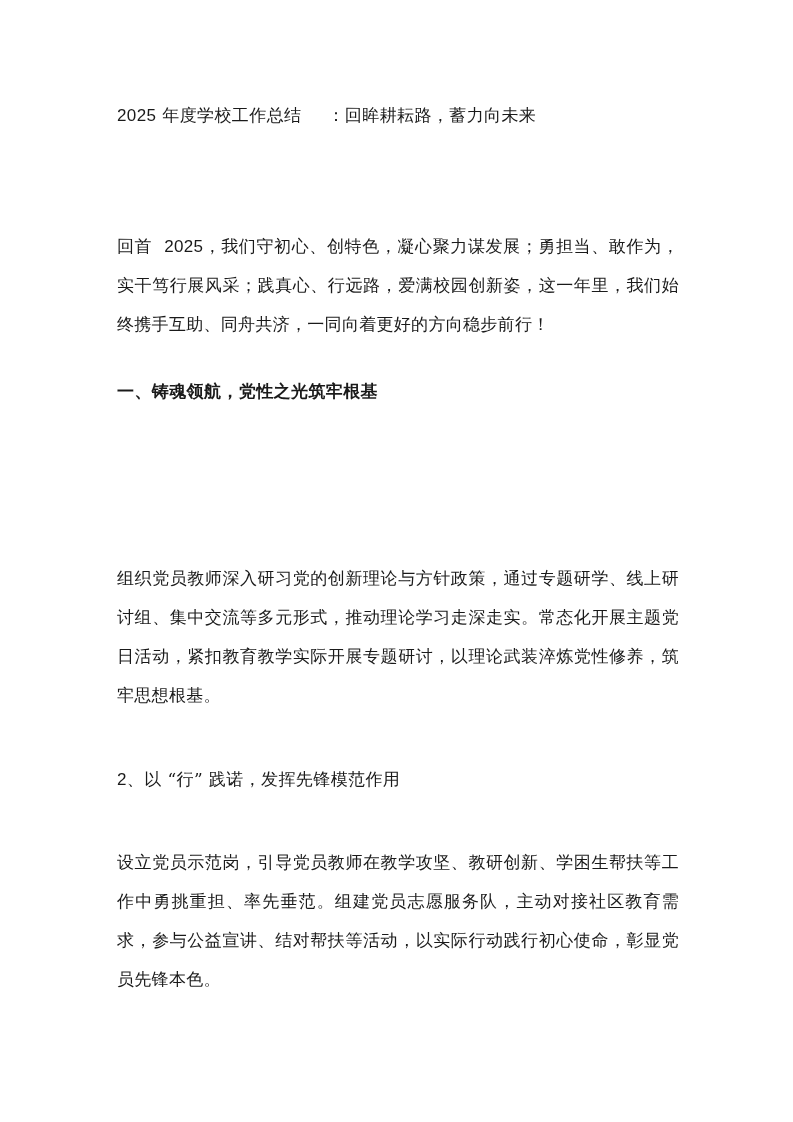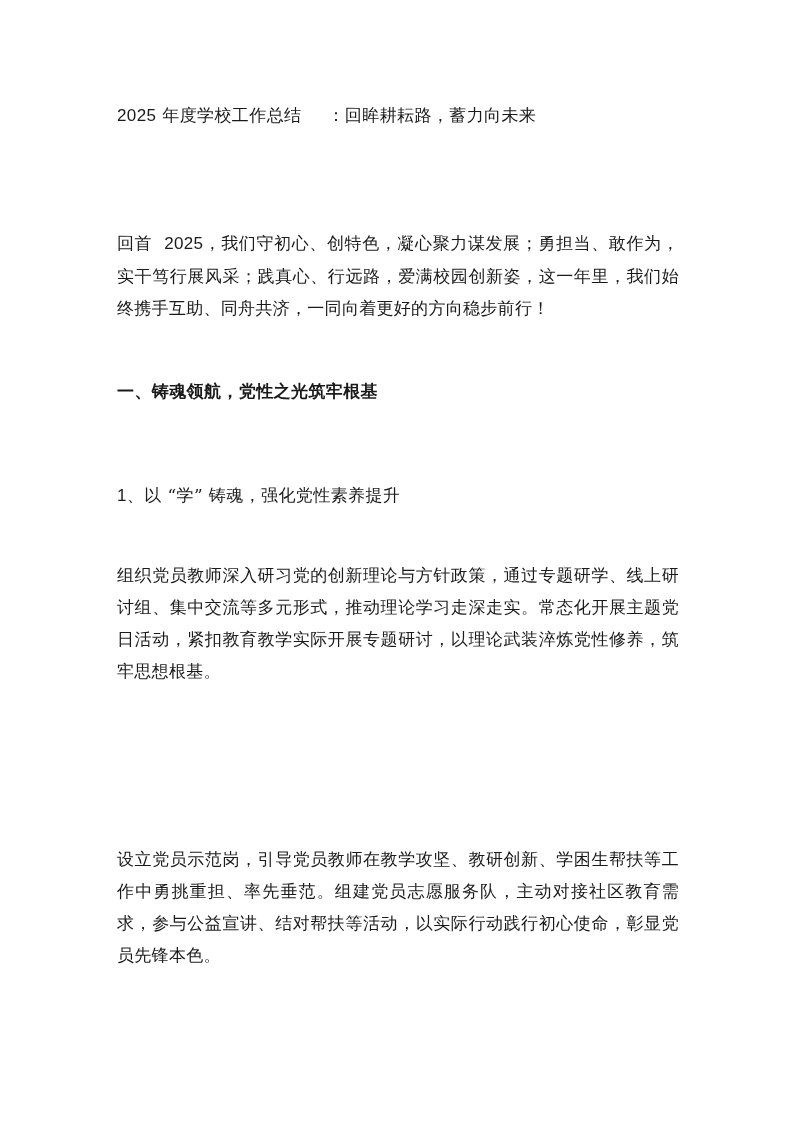--- a/index.html
+++ b/index.html
@@ -31,21 +31,21 @@
     .latin {
       font-family: "Liberation Sans", "DejaVu Sans", sans-serif;
     }
     .title { top: 104px; font-size: 17px; }
     .title .sep { display: inline-block; width: 26px; }
     .para {
       position: absolute;
       left: 117px;
       width: 562px;
       font-size: 17px;
-      line-height: 32px;
+      line-height: 39px;
       text-align: justify;
       letter-spacing: 0.3px;
     }
     .intro { top: 227px; }
     .h1 { top: 380px; font-weight: bold; }
     .h2a { top: 484px; }
     .p1 { top: 559px; }
     .h2b { top: 768px; }
     .p2 { top: 843px; }
   </style>
@@ -58,22 +58,22 @@
     <span class="latin">2025</span>
     <span>年度学校工作总结</span><span class="sep"></span><span>：</span><span>回眸耕耘路，蓄力向未来</span>
   </div>
 
   <div class="para intro">
     <span>回首</span>&nbsp;&nbsp;<span class="latin">2025</span><span>，我们守初心、创特色，凝心聚力谋发展；勇担当、敢作为，实干笃行展风采；践真心、行远路，爱满校园创新姿，这一年里，我们始终携手互助、同舟共济，一同向着更好的方向稳步前行！</span>
   </div>
 
   <div class="line h1">一、铸魂领航，党性之光筑牢根基</div>
 
-  <div class="line h2a">
-    <span class="latin">1</span><span>、以 “学” 铸魂，强化党性素养提升</span>
-  </div>
 
   <div class="para p1">组织党员教师深入研习党的创新理论与方针政策，通过专题研学、线上研讨组、集中交流等多元形式，推动理论学习走深走实。常态化开展主题党日活动，紧扣教育教学实际开展专题研讨，以理论武装淬炼党性修养，筑牢思想根基。</div>
 
+  <div class="line h2b">
+    <span class="latin">2</span><span>、以 “行” 践诺，发挥先锋模范作用</span>
+  </div>
 
   <div class="para p2">设立党员示范岗，引导党员教师在教学攻坚、教研创新、学困生帮扶等工作中勇挑重担、率先垂范。组建党员志愿服务队，主动对接社区教育需求，参与公益宣讲、结对帮扶等活动，以实际行动践行初心使命，彰显党员先锋本色。</div>
 
 </div>
 
 </body></html>

